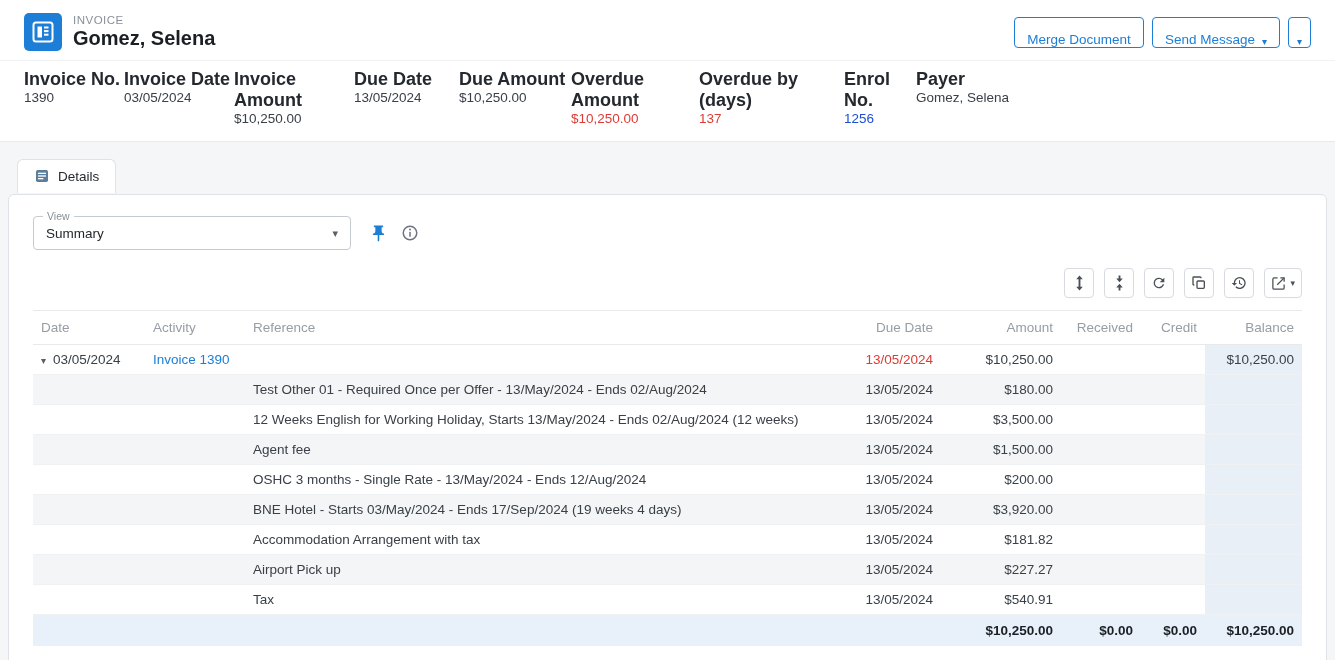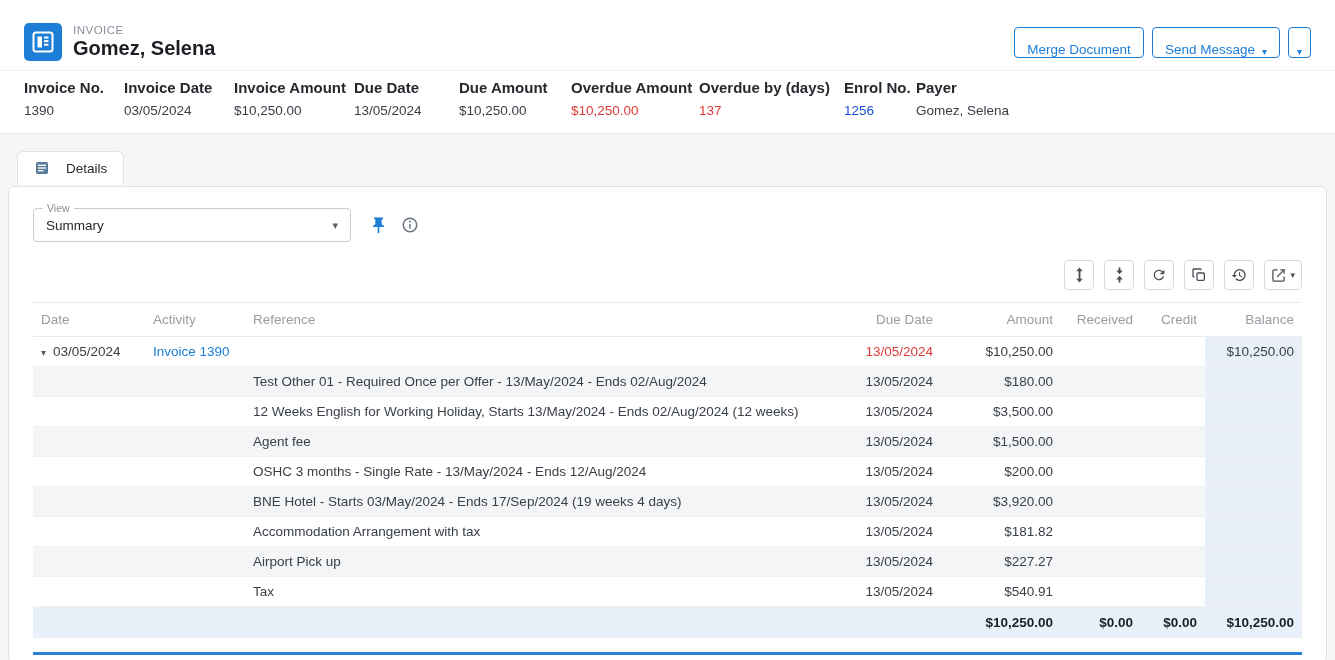--- a/index.html
+++ b/index.html
@@ -3,21 +3,21 @@
 <meta charset="utf-8">
 <style>
   *{box-sizing:border-box;margin:0;padding:0}
   html,body{width:1335px;height:660px}
   body{
     font-family:"Liberation Sans",sans-serif;
     background:#ffffff;color:#24292f;overflow:hidden;
     display:flex;flex-direction:column;font-size:13.5px;
   }
   
-  .top-bar{display:flex;align-items:center;padding:23px 24px 9px;background:#fff}
+  .top-bar{display:flex;align-items:center;padding:13px 24px 9px;background:#fff}
   .app-icon{width:38px;height:38px;border-radius:5px;background:#1c7ed6;display:flex;align-items:center;justify-content:center;flex:0 0 auto}
   .title-block{margin-left:11px}
   .app-label{font-size:11.5px;color:#8a9099;letter-spacing:.5px}
   .page-title{font-size:20px;font-weight:700;color:#1b1f24;margin-top:1px}
   .header-actions{margin-left:auto;display:flex;gap:8px;align-items:center}
   .btn{height:31px;padding:0 12px;border:1px solid #1c7ed6;border-radius:4px;background:#fff;color:#1c7ed6;
        font-size:13.5px;display:inline-flex;align-items:flex-end;gap:7px;font-family:inherit;cursor:pointer}
   .btn .caret{font-size:10px;line-height:1;margin-top:1px}
   .btn.icon-only{padding:0 8px}
   
@@ -25,28 +25,28 @@
   .sum-field{flex:0 0 auto}
   .summary-bar .sum-field:nth-child(1){width:100px}
   .summary-bar .sum-field:nth-child(2){width:110px}
   .summary-bar .sum-field:nth-child(3){width:120px}
   .summary-bar .sum-field:nth-child(4){width:105px}
   .summary-bar .sum-field:nth-child(5){width:112px}
   .summary-bar .sum-field:nth-child(6){width:128px}
   .summary-bar .sum-field:nth-child(7){width:145px}
   .summary-bar .sum-field:nth-child(8){width:72px}
   .summary-bar .sum-field:nth-child(9){flex:1}
-  .sum-label{font-size:15px;font-weight:700;color:#24292f}
-  .sum-value{font-size:13.5px;color:#3a4048;margin-top:7px}
+  .sum-label{font-size:18px;font-weight:700;color:#24292f}
+  .sum-value{font-size:13.5px;color:#3a4048;}
   .sum-value.red{color:#dd3b35}
   .sum-value.link{color:#1d4ed8;cursor:pointer}
   
   .lower{flex:1;background:#f5f6f8;padding-top:16px}
   .tab-row{padding-left:17px;position:relative;z-index:2}
-  .tab{display:inline-flex;align-items:center;gap:16px;background:#fff;border:1px solid #dfe2e6;border-bottom:none;
+  .tab{display:inline-flex;align-items:center;gap:8px;background:#fff;border:1px solid #dfe2e6;border-bottom:none;
        border-radius:6px 6px 0 0;padding:8px 16px 9px;font-size:13.5px;color:#24292f;position:relative;top:1px;cursor:pointer}
   .card{margin:2px 8px;background:#fff;border:1px solid #dfe2e6;border-radius:6px;position:relative;display:flex;flex-direction:column}
   
   .view-row{display:flex;align-items:center;padding:21px 24px 0}
   .select{width:318px;height:34px;border:1px solid #c6cbd1;border-radius:4px;position:relative;display:flex;align-items:center;padding:0 12px;cursor:pointer;background:#fff}
   .select-label{position:absolute;top:-7px;left:9px;background:#fff;padding:0 4px;font-size:10.5px;color:#8a9099}
   .select-value{font-size:13.5px;color:#24292f}
   .select-caret{margin-left:auto;color:#5a6066;font-size:11px}
   .icon-plain{border:none;background:transparent;cursor:pointer;display:inline-flex;align-items:center;justify-content:center}
   .pin-btn{margin-left:18px}

